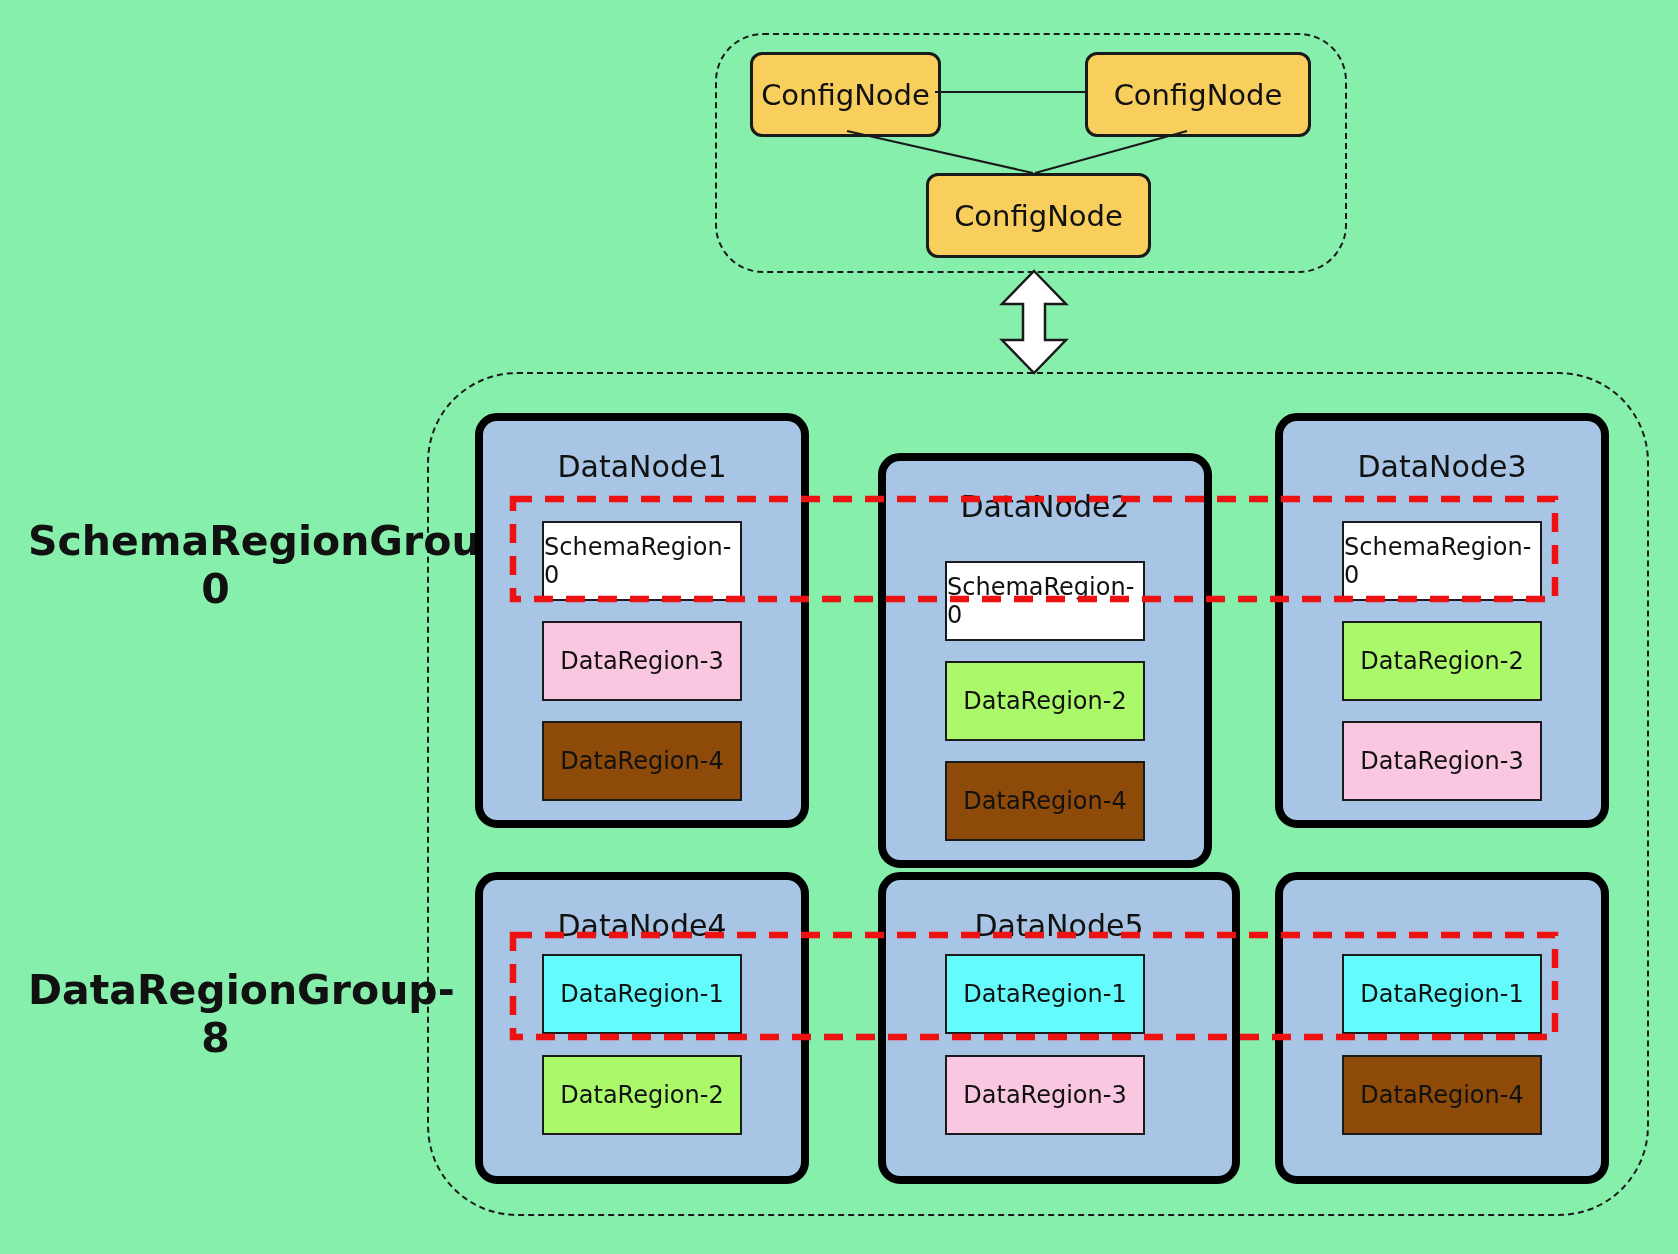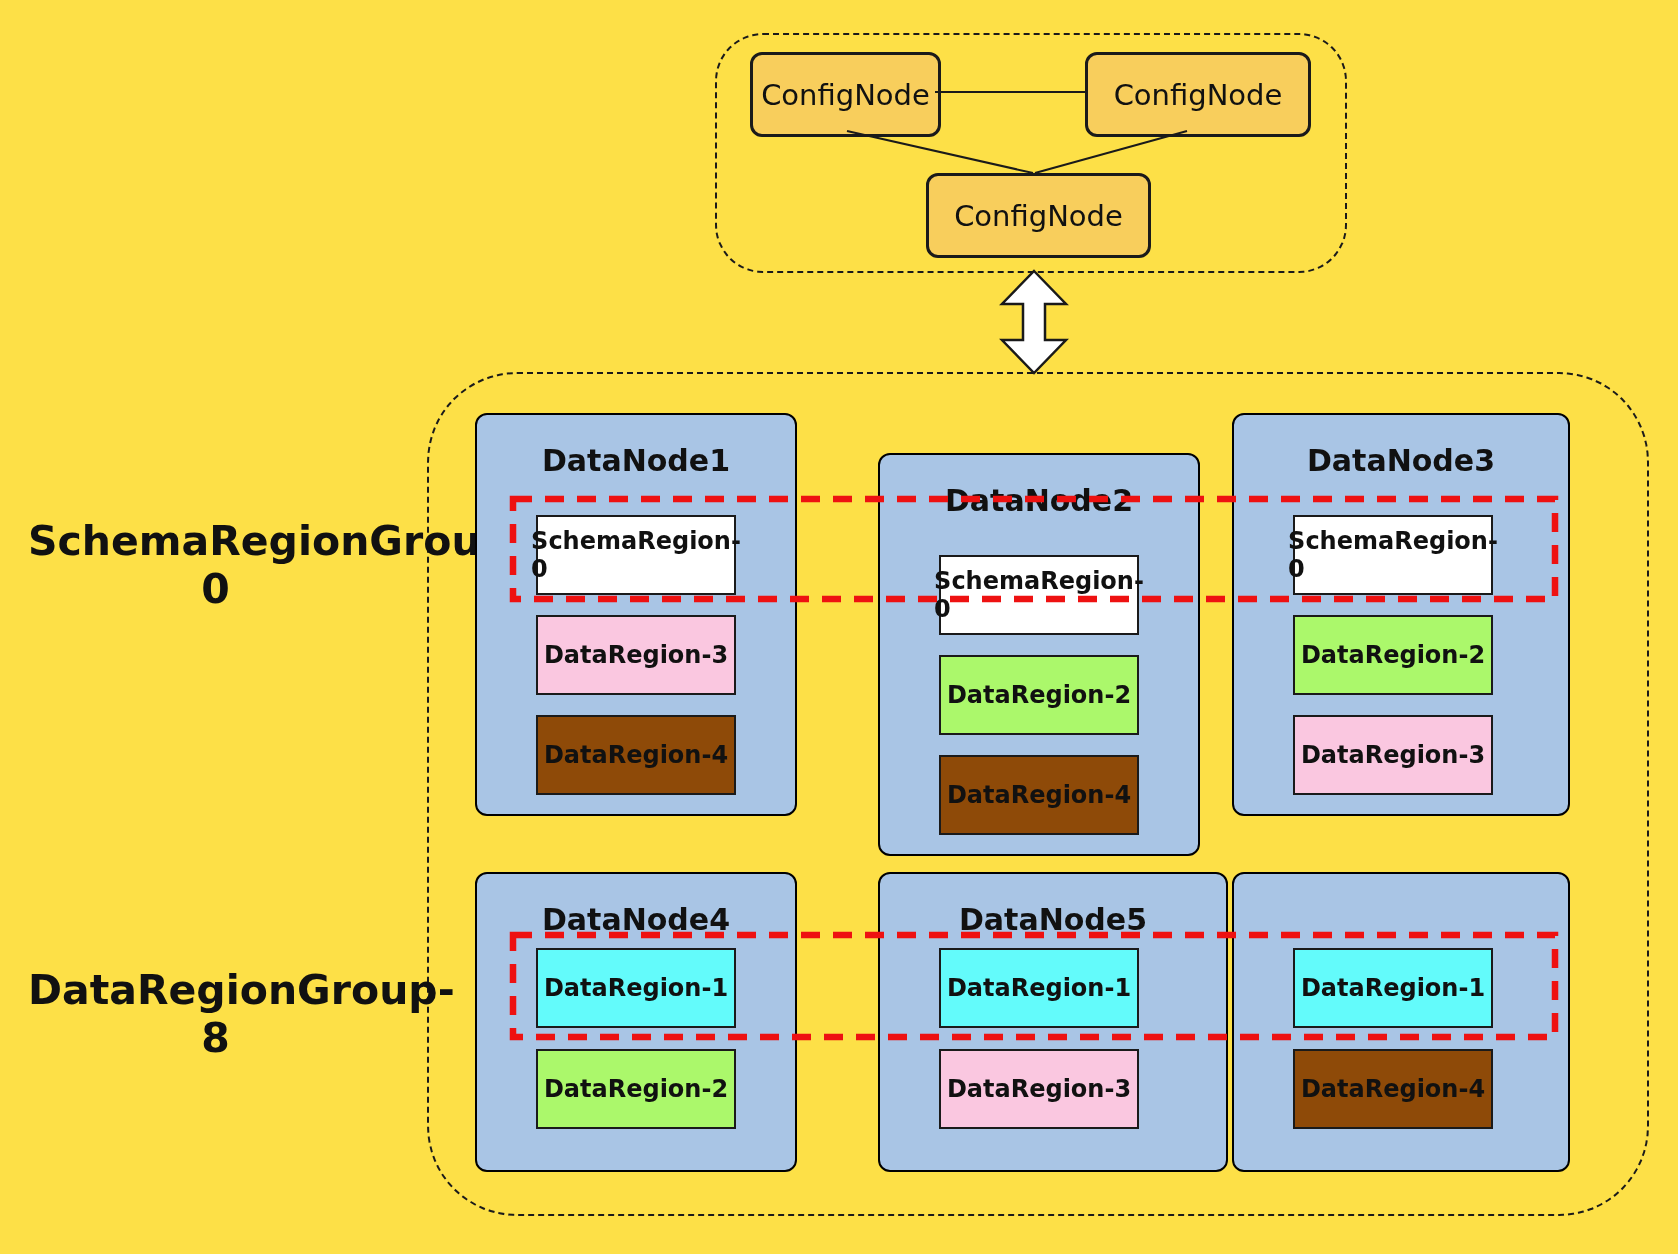--- a/index.html
+++ b/index.html
@@ -1,19 +1,19 @@
 <!DOCTYPE html>
 <html><head>
 <meta charset="utf-8">
 <style>
   html,body{margin:0;padding:0;background:#ffffff;}
   #canvas{
     position:relative;
     width:1678px;height:1254px;
-    background:#fde047;
+    background:#86efac;
     font-family:"DejaVu Sans","Liberation Sans",sans-serif;
     color:#111;
     overflow:hidden;
   }
   .cluster{
     position:absolute;
     border:2px dashed #1a1a1a;
     background:transparent;
   }
   #config-cluster{left:715px;top:33px;width:628px;height:236px;border-radius:48px;}
@@ -25,29 +25,28 @@
     border-radius:12px;
     display:flex;align-items:center;justify-content:center;
     font-size:29px;
   }
   #cn1{left:750px;top:52px;width:185px;}
   #cn2{left:1085px;top:52px;width:220px;}
   #cn3{left:926px;top:173px;width:219px;}
   .datanode{
     position:absolute;
     width:318px;
-    border:2px solid #000000;
-    border-radius:12px;
-    font-weight:bold;
+    border:8px solid #000000;
+    border-radius:22px;
   }
   .datanode.row1{top:413px;height:399px;}
   .datanode.row2{top:872px;height:296px;}
   .dn-col1{left:475px;}
   .dn-col2{left:878px;}
-  .dn-col3{left:1232px;padding-left:16px;}
+  .dn-col3{left:1275px;}
   .dn-title{
     position:absolute;
     left:0;top:28px;width:100%;
     text-align:center;
     font-size:30px;
     line-height:36px;
   }
   .region{
     position:absolute;
     left:59px;width:196px;height:76px;

